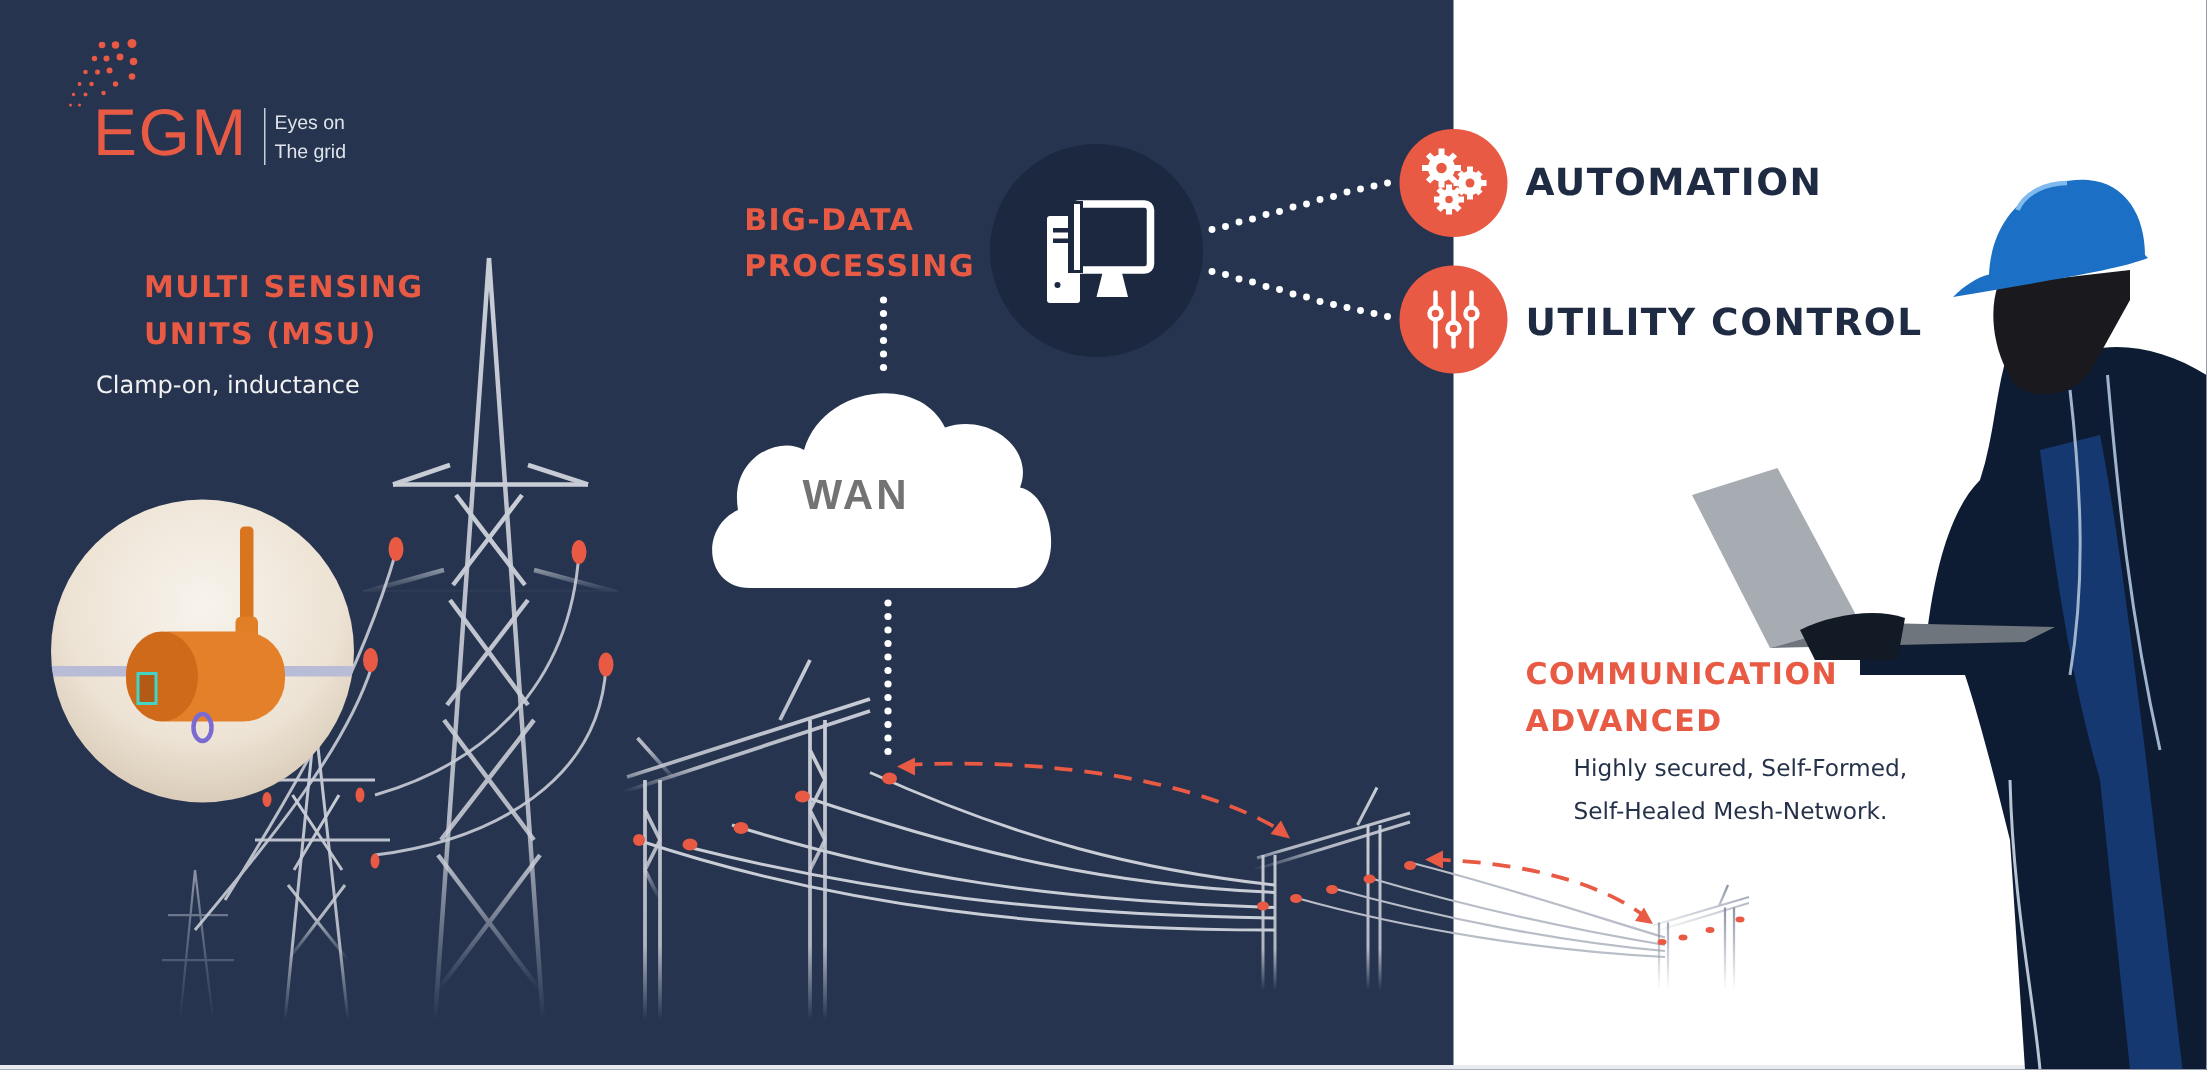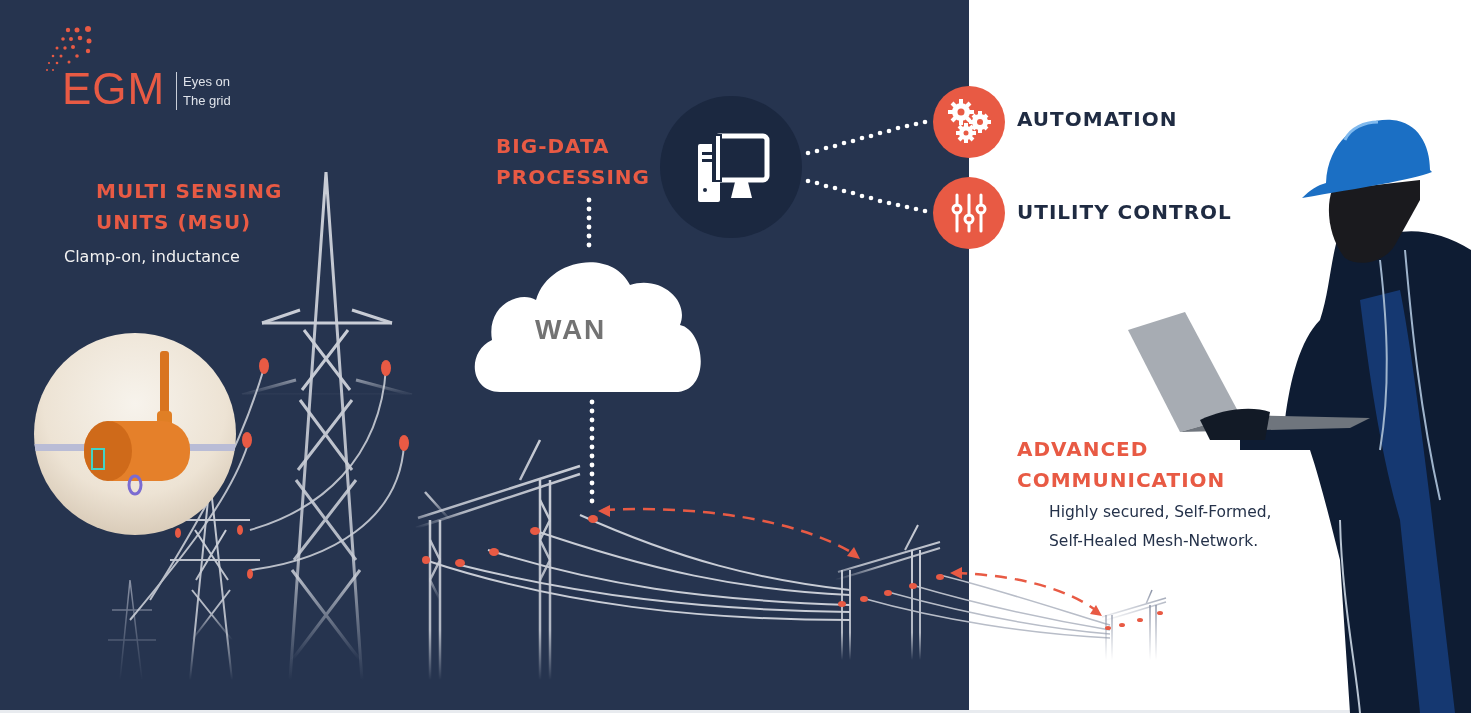--- a/index.html
+++ b/index.html
@@ -6,21 +6,21 @@
   body { width:1471px; height:713px; position:relative; overflow:hidden; background:#ffffff; font-family:"DejaVu Sans", sans-serif; }
   .dark-panel { position:absolute; left:0; top:0; width:969px; height:710px; background:#26344f; }
   .bottom-strip { position:absolute; left:0; top:710px; width:1471px; height:3px; background:#e8ebef; }
   .abs { position:absolute; }
   .logo-text { position:absolute; left:62px; top:64px; font-size:44px; color:#e85a44; letter-spacing:1px; font-family:"Liberation Sans", sans-serif; }
   .logo-divider { position:absolute; left:176px; top:72px; width:1px; height:38px; background:#c9ced8; }
   .logo-tag { position:absolute; left:183px; top:72px; font-size:13px; line-height:19px; color:#dfe3ea; font-family:"Liberation Sans", sans-serif; }
   .h-orange { font-weight:bold; color:#e85a44; font-size:20px; letter-spacing:1px; line-height:31px; }
   .body-light { color:#f2f2f2; font-size:16px; line-height:29px;text-align:right; }
   .body-dark { color:#25324a; font-size:15.5px; line-height:29px;margin-left:32px; }
-  .h-dark { font-weight:bold; color:#1f2b42; font-size:20px; letter-spacing:1px; }
+  .h-dark { font-weight:bold; color:#1f2b42; font-size:25px; letter-spacing:1px; }
   .msu-title { left:64px; top:176px;margin-left:32px; }
   .msu-desc { left:64px; top:242px; }
   .bigdata { right:calc(1471px - 650px); top:131px; text-align:left; }
   .comp-circle { position:absolute; left:660px; top:96px; width:142px; height:142px; border-radius:50%; background:#1b2840; }
   .icon-circle { position:absolute; width:72px; height:72px; border-radius:50%; background:#e85a44; }
   .auto-circle { left:933px; top:86px; }
   .util-circle { left:933px; top:177px; }
   .auto-label { left:1017px; top:107px; }
   .util-label { left:1017px; top:200px; }
   .adv-title { left:1017px; top:434px; }
@@ -310,19 +310,19 @@
 
   <path d="M1302 198 C1310 190 1318 185 1326 183 C1328 140 1360 118 1392 120 C1418 122 1430 145 1430 170 L1432 172 C1412 180 1360 188 1302 198 Z" fill="#1b6fc4"></path>
   <path d="M1345 140 C1350 128 1365 122 1378 122" stroke="#7fb9ee" stroke-width="3" fill="none"></path>
 
   <path d="M1128 330 L1185 312 L1240 415 L1180 432 Z" fill="#a7acb3"></path>
   <path d="M1180 432 L1240 415 L1370 418 L1350 428 Z" fill="#6f757d"></path>
   <path d="M1200 420 C1220 410 1250 405 1270 412 L1265 440 L1210 440 Z" fill="#121a26"></path>
 </svg>
 
 <div class="abs h-orange adv-title">
+  <div>COMMUNICATION</div>
   <div>ADVANCED</div>
-  <div>COMMUNICATION</div>
 </div>
 <div class="abs body-dark adv-desc">
   <div>Highly secured, Self-Formed,</div>
   <div>Self-Healed Mesh-Network.</div>
 </div>
 
 </body></html>

